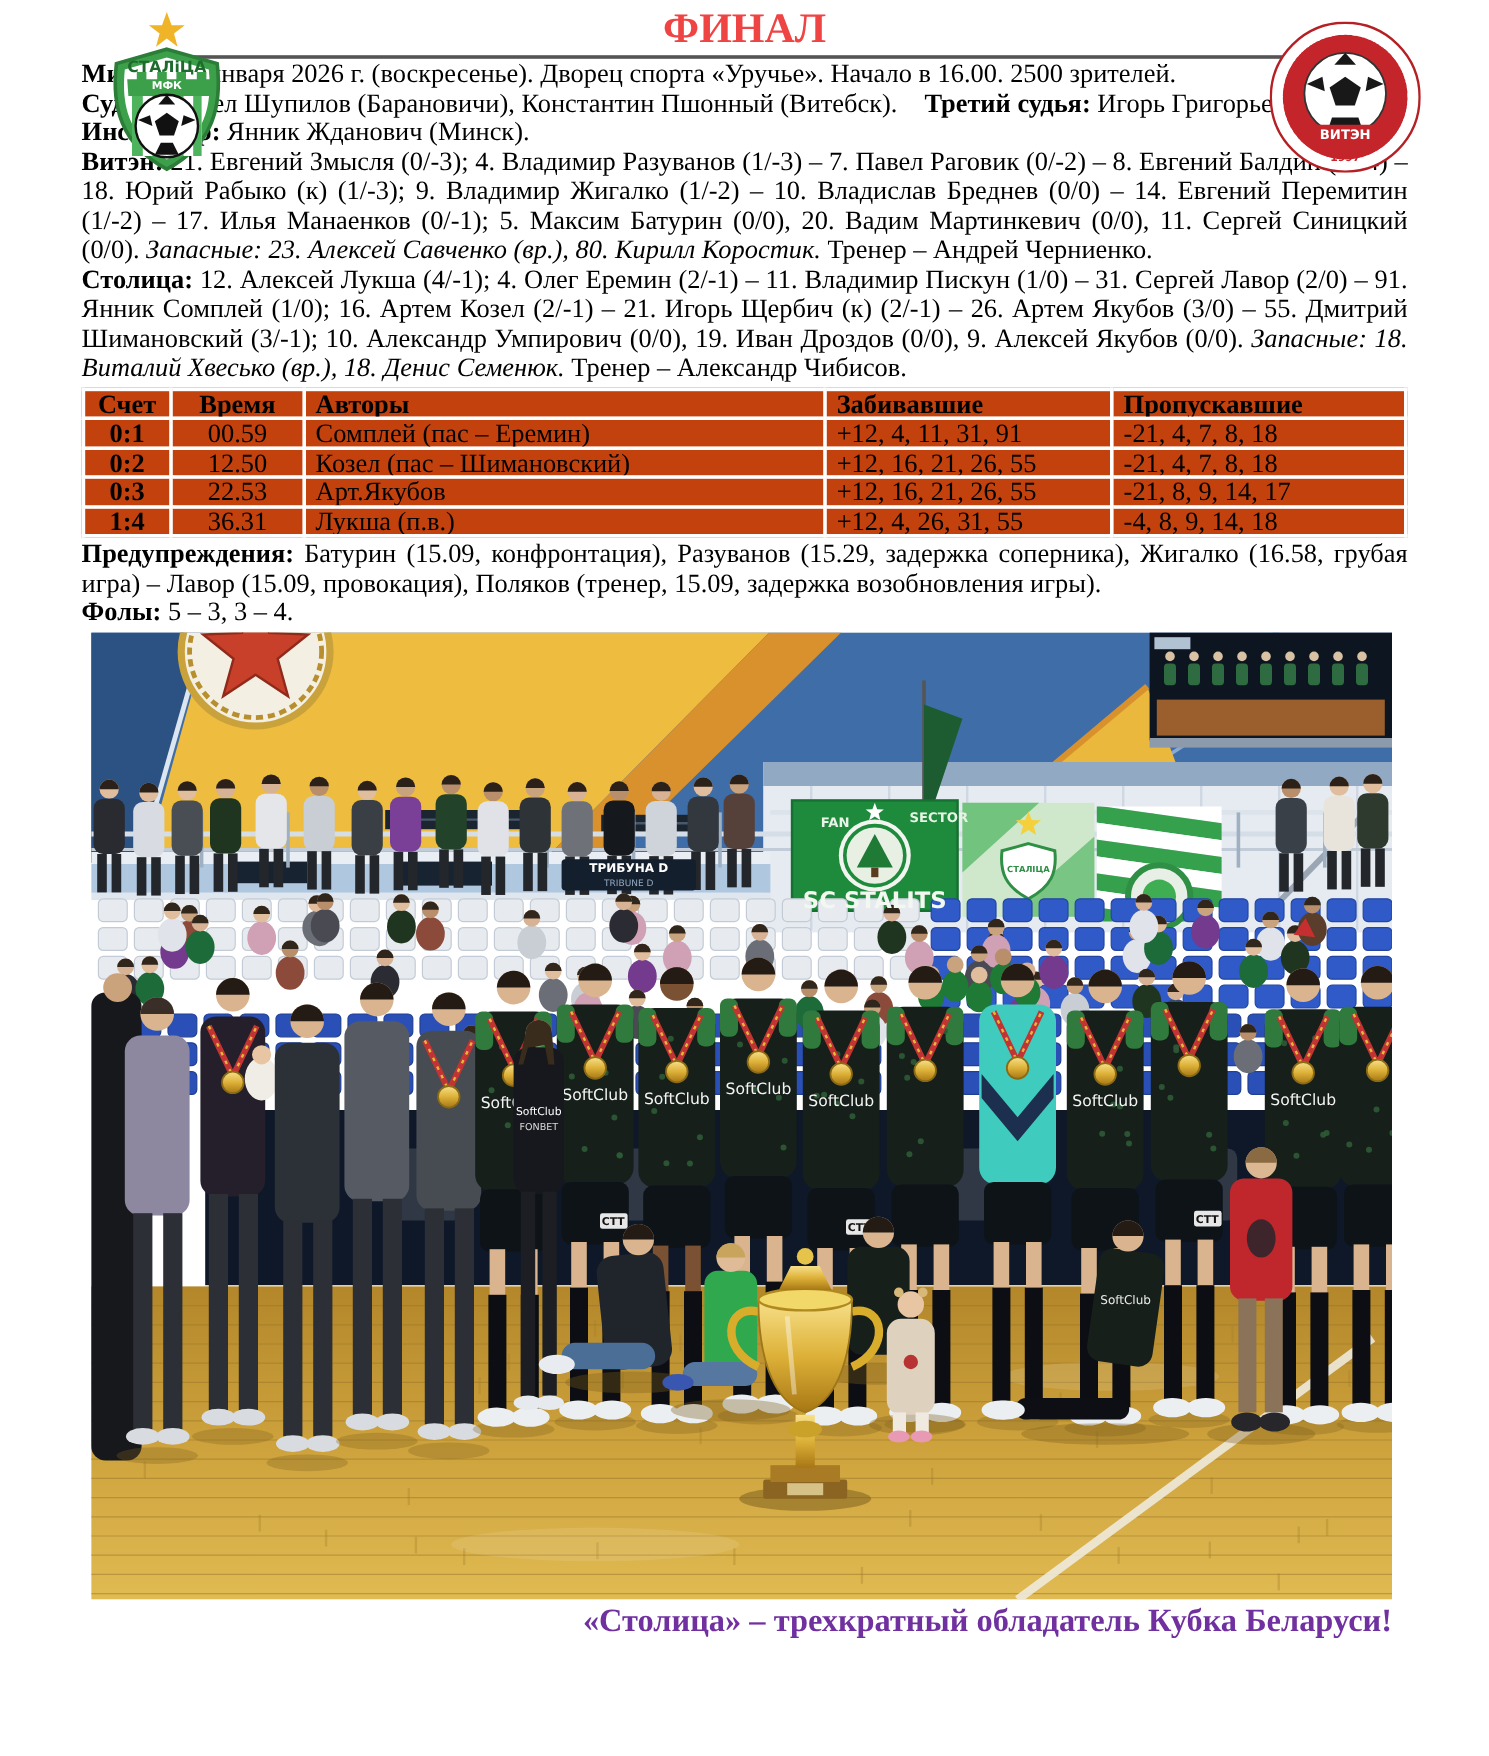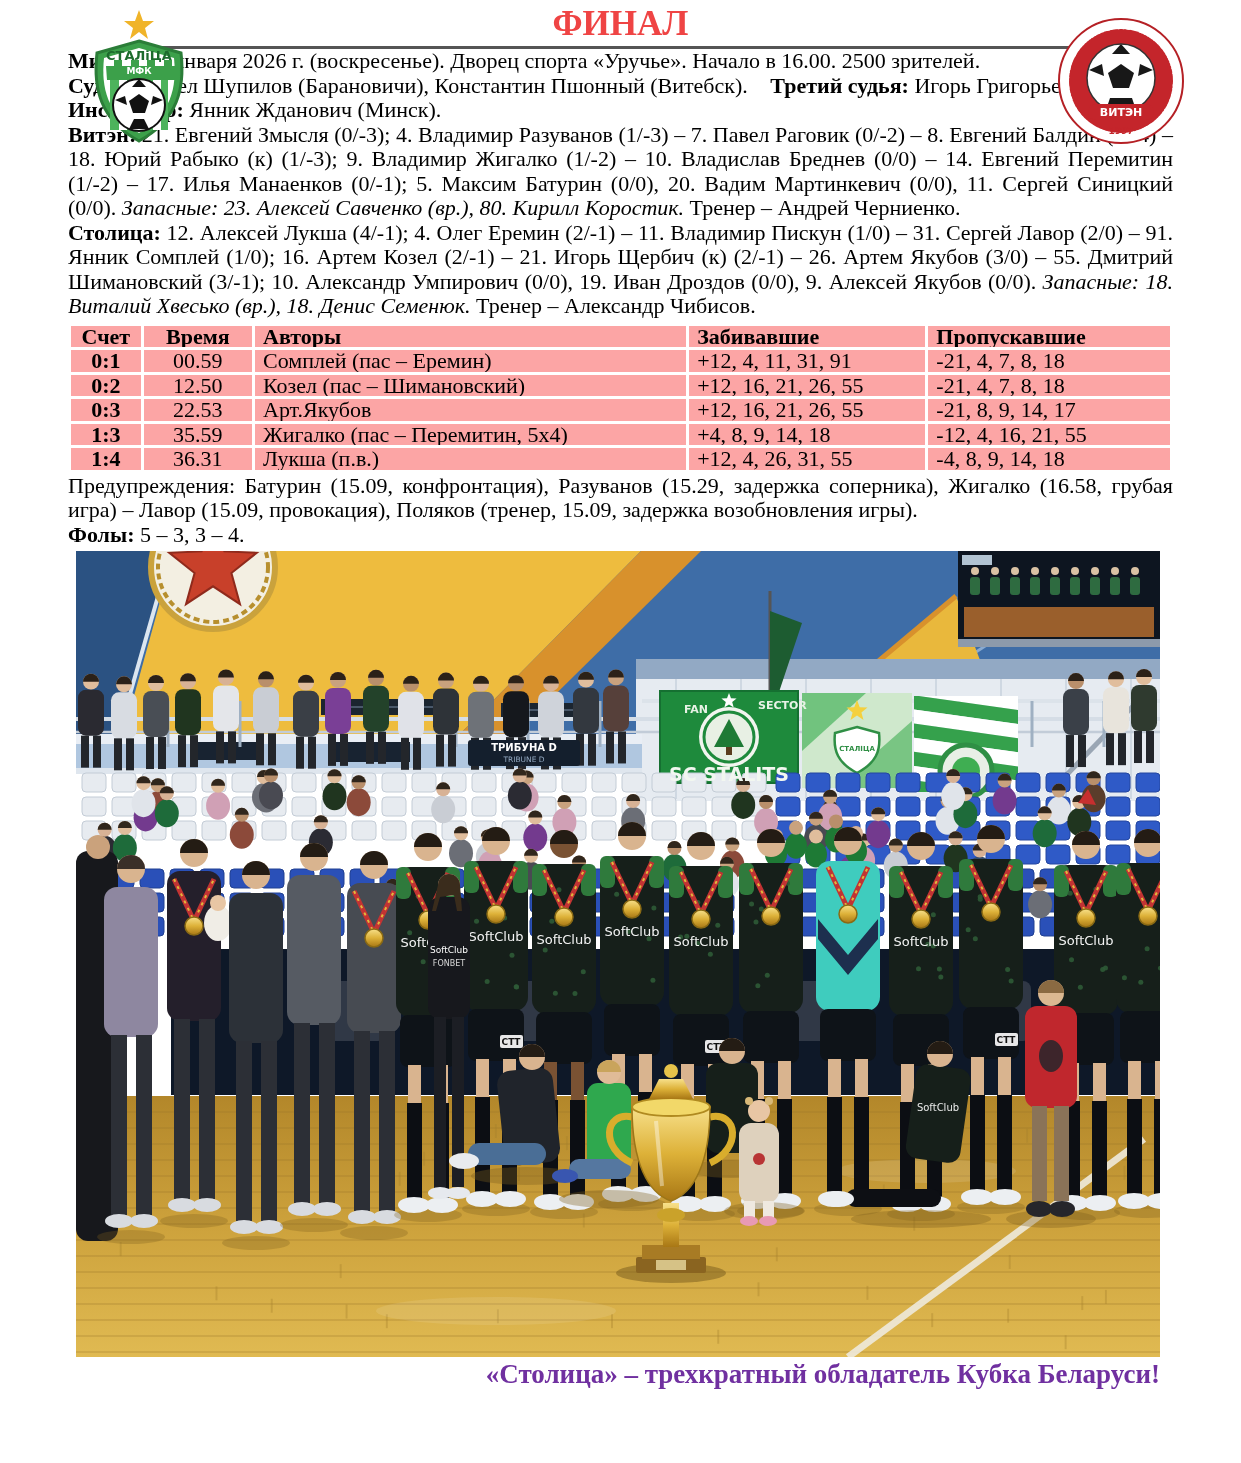--- a/index.html
+++ b/index.html
@@ -7,21 +7,21 @@
   .page{position:relative;width:1241px;padding:0 68px;box-sizing:border-box}
   .final{margin:4px 0 0;text-align:center;font-size:35px;line-height:40px;font-weight:bold;color:#ef4444}
   .rule{border:0;border-top:3px solid #555;margin:2px 103px 0 77px}
   .match-title{margin:3px 0 0;text-align:center;font-size:33px;line-height:38px;font-weight:bold}
   .away-team{color:#7030A0}
   .intro{margin:2px 123px 0 112px;text-align:justify;line-height:25px}
   p.report{margin:0;text-align:justify;line-height:24.5px}
   .logo{position:absolute}
   .logo-left{left:86px;top:4px}
   .logo-right{left:1058px;top:14px}
-  table.goals{width:100%;border-collapse:collapse;background:#fca5a5;margin:4px 0 1px;table-layout:fixed;font-size:22px}
+  table.goals{width:100%;border-collapse:collapse;background:#c2410c;margin:4px 0 1px;table-layout:fixed;font-size:22px}
   table.goals th,table.goals td{border:3px solid #fff;padding:0 8px;height:21.5px;line-height:21px;overflow:hidden;white-space:nowrap}
   table.goals th{font-weight:bold;text-align:left}
   .c{text-align:center!important}
   .b{font-weight:bold}
   col.w0{width:6.6%}col.w1{width:10.1%}col.w2{width:39.4%}col.w3{width:21.7%}col.w4{width:22.2%}
   .photo-wrap{margin:4px 0 0 8px;width:1084px;height:806px;line-height:0}
   .caption{margin:4px 13px 0 0;text-align:right;font-size:27px;line-height:26px;font-weight:bold;color:#7030A0}
   svg text{font-family:"DejaVu Sans",sans-serif}
 </style>
 </head>
@@ -119,37 +119,30 @@
           <td>-21, 4, 7, 8, 18</td>
         </tr>
         <tr>
           <td class="c b">0:3</td>
           <td class="c">22.53</td>
           <td>Арт.Якубов</td>
           <td>+12, 16, 21, 26, 55</td>
           <td>-21, 8, 9, 14, 17</td>
         </tr>
         <tr>
-          <td class="c b">1:3</td>
-          <td class="c">35.59</td>
-          <td>Жигалко (пас – Перемитин, 5х4)</td>
-          <td>+4, 8, 9, 14, 18</td>
-          <td>-12, 4, 16, 21, 55</td>
-        </tr>
-        <tr>
           <td class="c b">1:4</td>
           <td class="c">36.31</td>
           <td>Лукша (п.в.)</td>
           <td>+12, 4, 26, 31, 55</td>
           <td>-4, 8, 9, 14, 18</td>
         </tr>
       </tbody>
   </table>
 
-  <p class="report"><span style="font-weight: normal;">Предупреждения:</span><span> Батурин (15.09, конфронтация), Разуванов (15.29, задержка соперника), Жигалко (16.58, грубая игра) – Лавор (15.09, провокация), Поляков (тренер, 15.09, задержка возобновления игры).</span></p>
+  <p class="report"><span style="font-weight: bold;">Предупреждения:</span><span> Батурин (15.09, конфронтация), Разуванов (15.29, задержка соперника), Жигалко (16.58, грубая игра) – Лавор (15.09, провокация), Поляков (тренер, 15.09, задержка возобновления игры).</span></p>
   <p class="report"><span style="font-weight: bold;">Фолы:</span><span> 5 – 3, 3 – 4.</span></p>
 
   <div class="photo-wrap">
     <svg id="psvg" width="1084" height="806" viewBox="0 0 1084 806">
       <defs>
         <linearGradient id="g1" x1="0" y1="0" x2="0" y2="1">
           <stop offset="0" stop-color="#f7e08a"></stop>
             <stop offset="0.5" stop-color="#ddb138"></stop>
             <stop offset="1" stop-color="#a87715"></stop>
         </linearGradient>

